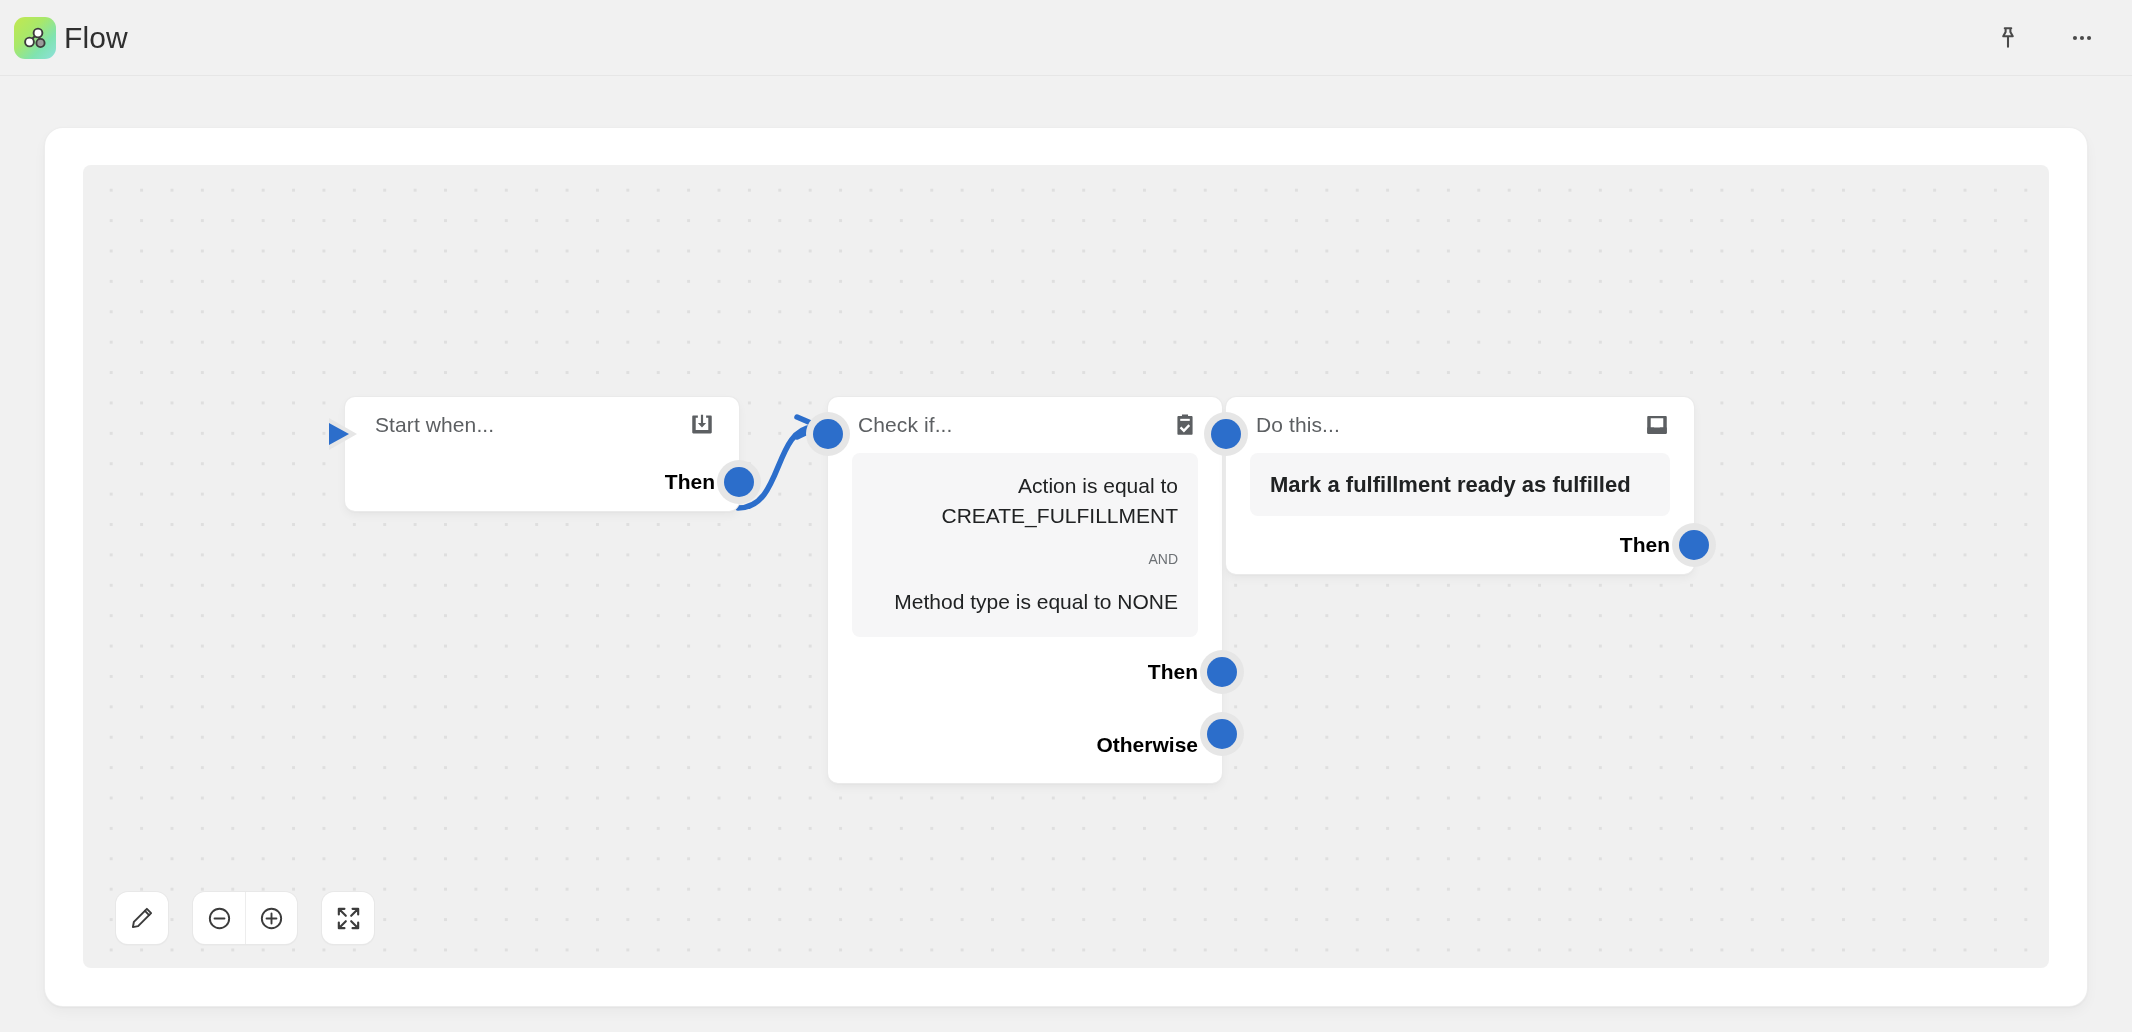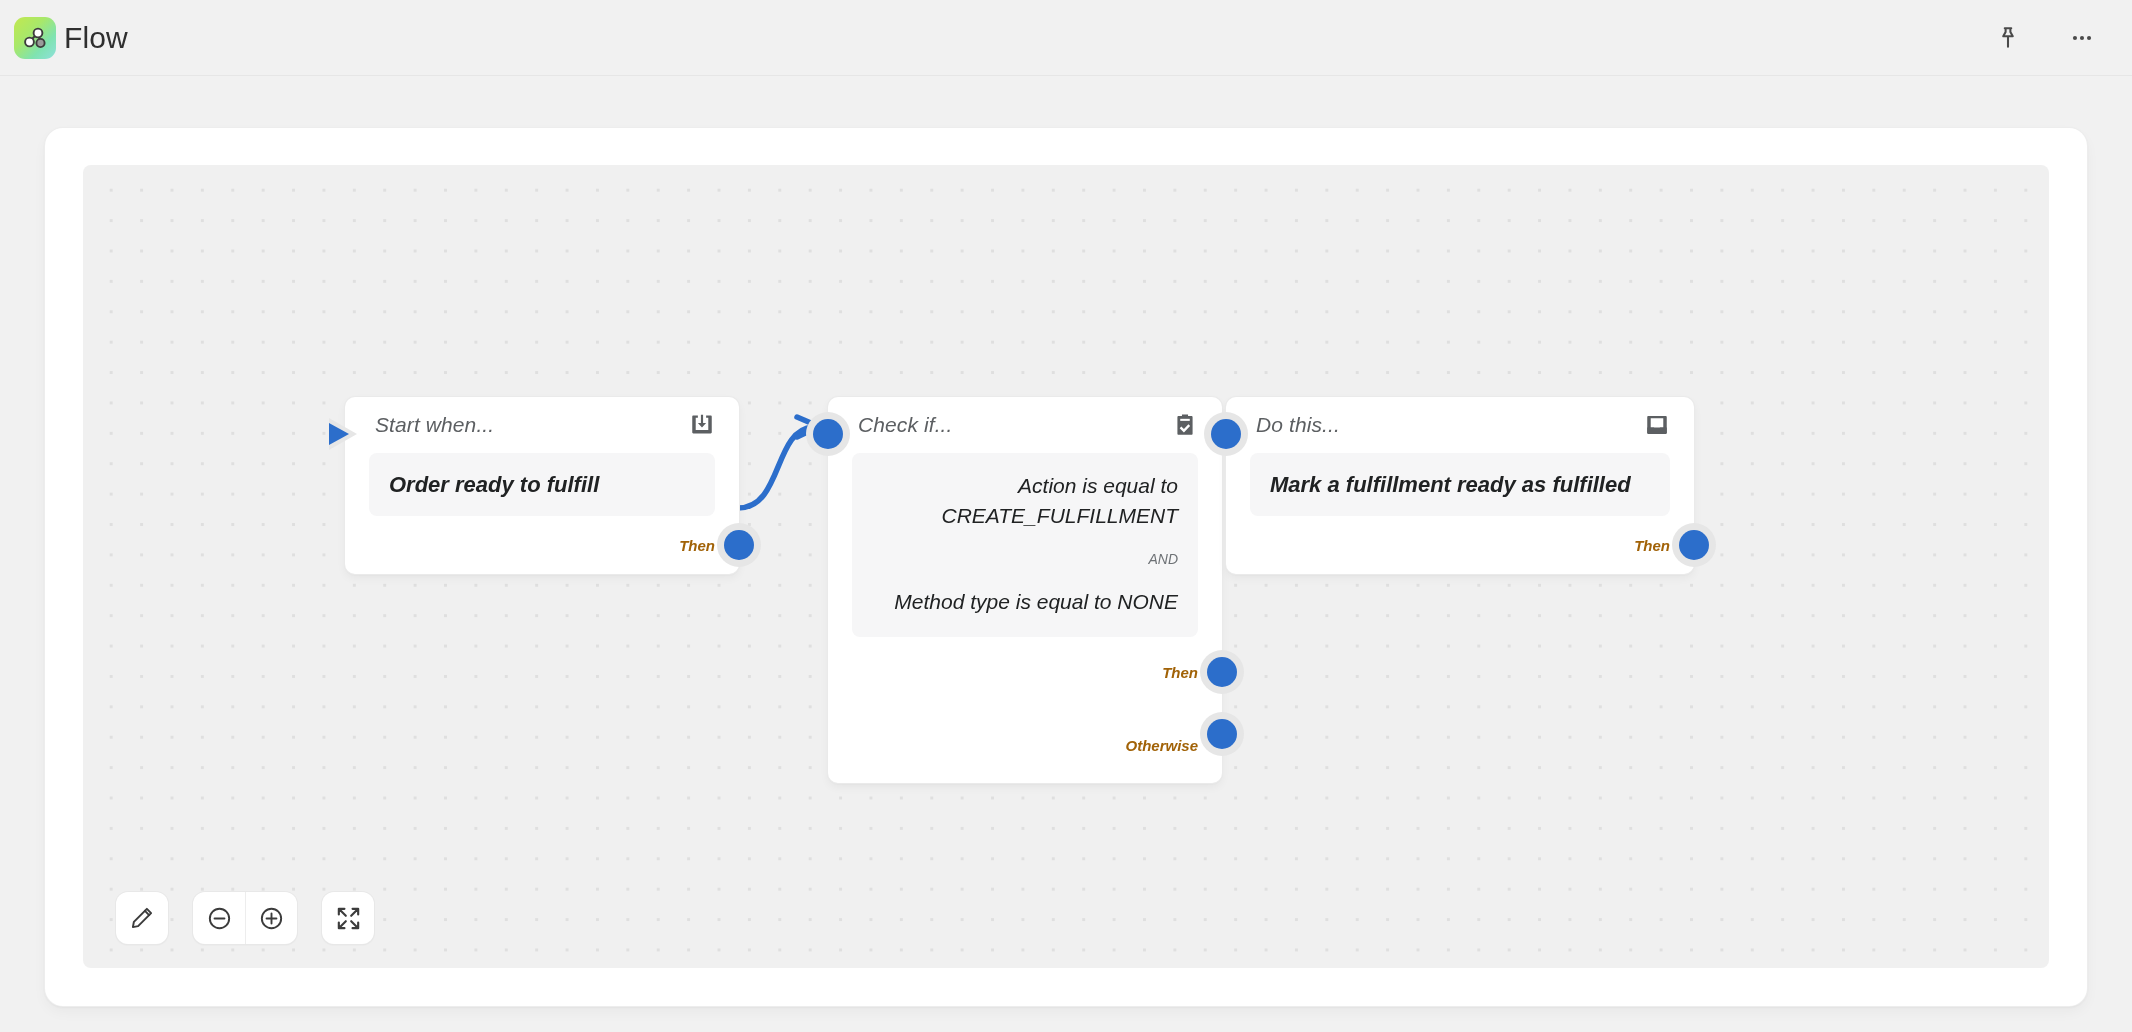--- a/index.html
+++ b/index.html
@@ -74,21 +74,20 @@
     left: 38px;
     top: 37px;
     width: 1966px;
     height: 803px;
     border-radius: 8px;
     background-color: #F0F0F0;
     background-image: radial-gradient(circle, #DFDFDF 1.6px, transparent 1.7px);
     background-size: 30.4px 30.4px;
     background-position: 13px 10px;
     overflow: hidden;
-    font-style: italic;
   }
 
   
   #connectors {
     position: absolute;
     left: 0; top: 0;
     width: 1966px;
     height: 803px;
     pointer-events: none;
   }
@@ -155,23 +154,23 @@
 
   .port-row {
     height: 58px;
     display: flex;
     align-items: center;
     justify-content: flex-end;
     padding-right: 24px;
     position: relative;
   }
   .port-label {
-    font-size: 15px;
+    font-size: 21px;
     font-weight: bold;
-    color: #a16207;
+    color: #000000;
   }
 
   
   .port-dot {
     position: absolute;
     width: 44px;
     height: 44px;
     border-radius: 50%;
     background: #E6E6E6;
     display: flex;
@@ -293,23 +292,20 @@
         <span class="node-head-label">Start when...</span>
         <span class="node-head-icon">
           <svg width="26" height="26" viewBox="0 0 24 24">
             <path d="M4 3.2h4.2v2.2H6.2v11.2h11.6V5.4h-2V3.2H20c.6 0 1 .5 1 1v14.6c0 .6-.4 1-1 1H4c-.6 0-1-.4-1-1V4.2c0-.5.4-1 1-1z" fill="#5C5F62"></path>
             <path d="M11 2.6h2v7.6h2.8L12 14.4 8.2 10.2H11z" fill="#5C5F62"></path>
             <path d="M6.2 16.6h11.6v2.6H6.2z" fill="#5C5F62"></path>
           </svg>
         </span>
       </div>
 
-      <div class="node-chip">
-        <div class="chip-title">Order ready to fulfill</div>
-      </div>
 
       <div class="port-row">
         <span class="port-label">Then</span>
         <span class="port-dot" style="right:-22px; top:7px;"></span>
       </div>
     </div>
 
     <div class="node-card" style="left:745px; top:232px; width:394px;">
 
       <span class="port-dot" style="left:-22px; top:15px;"></span>

